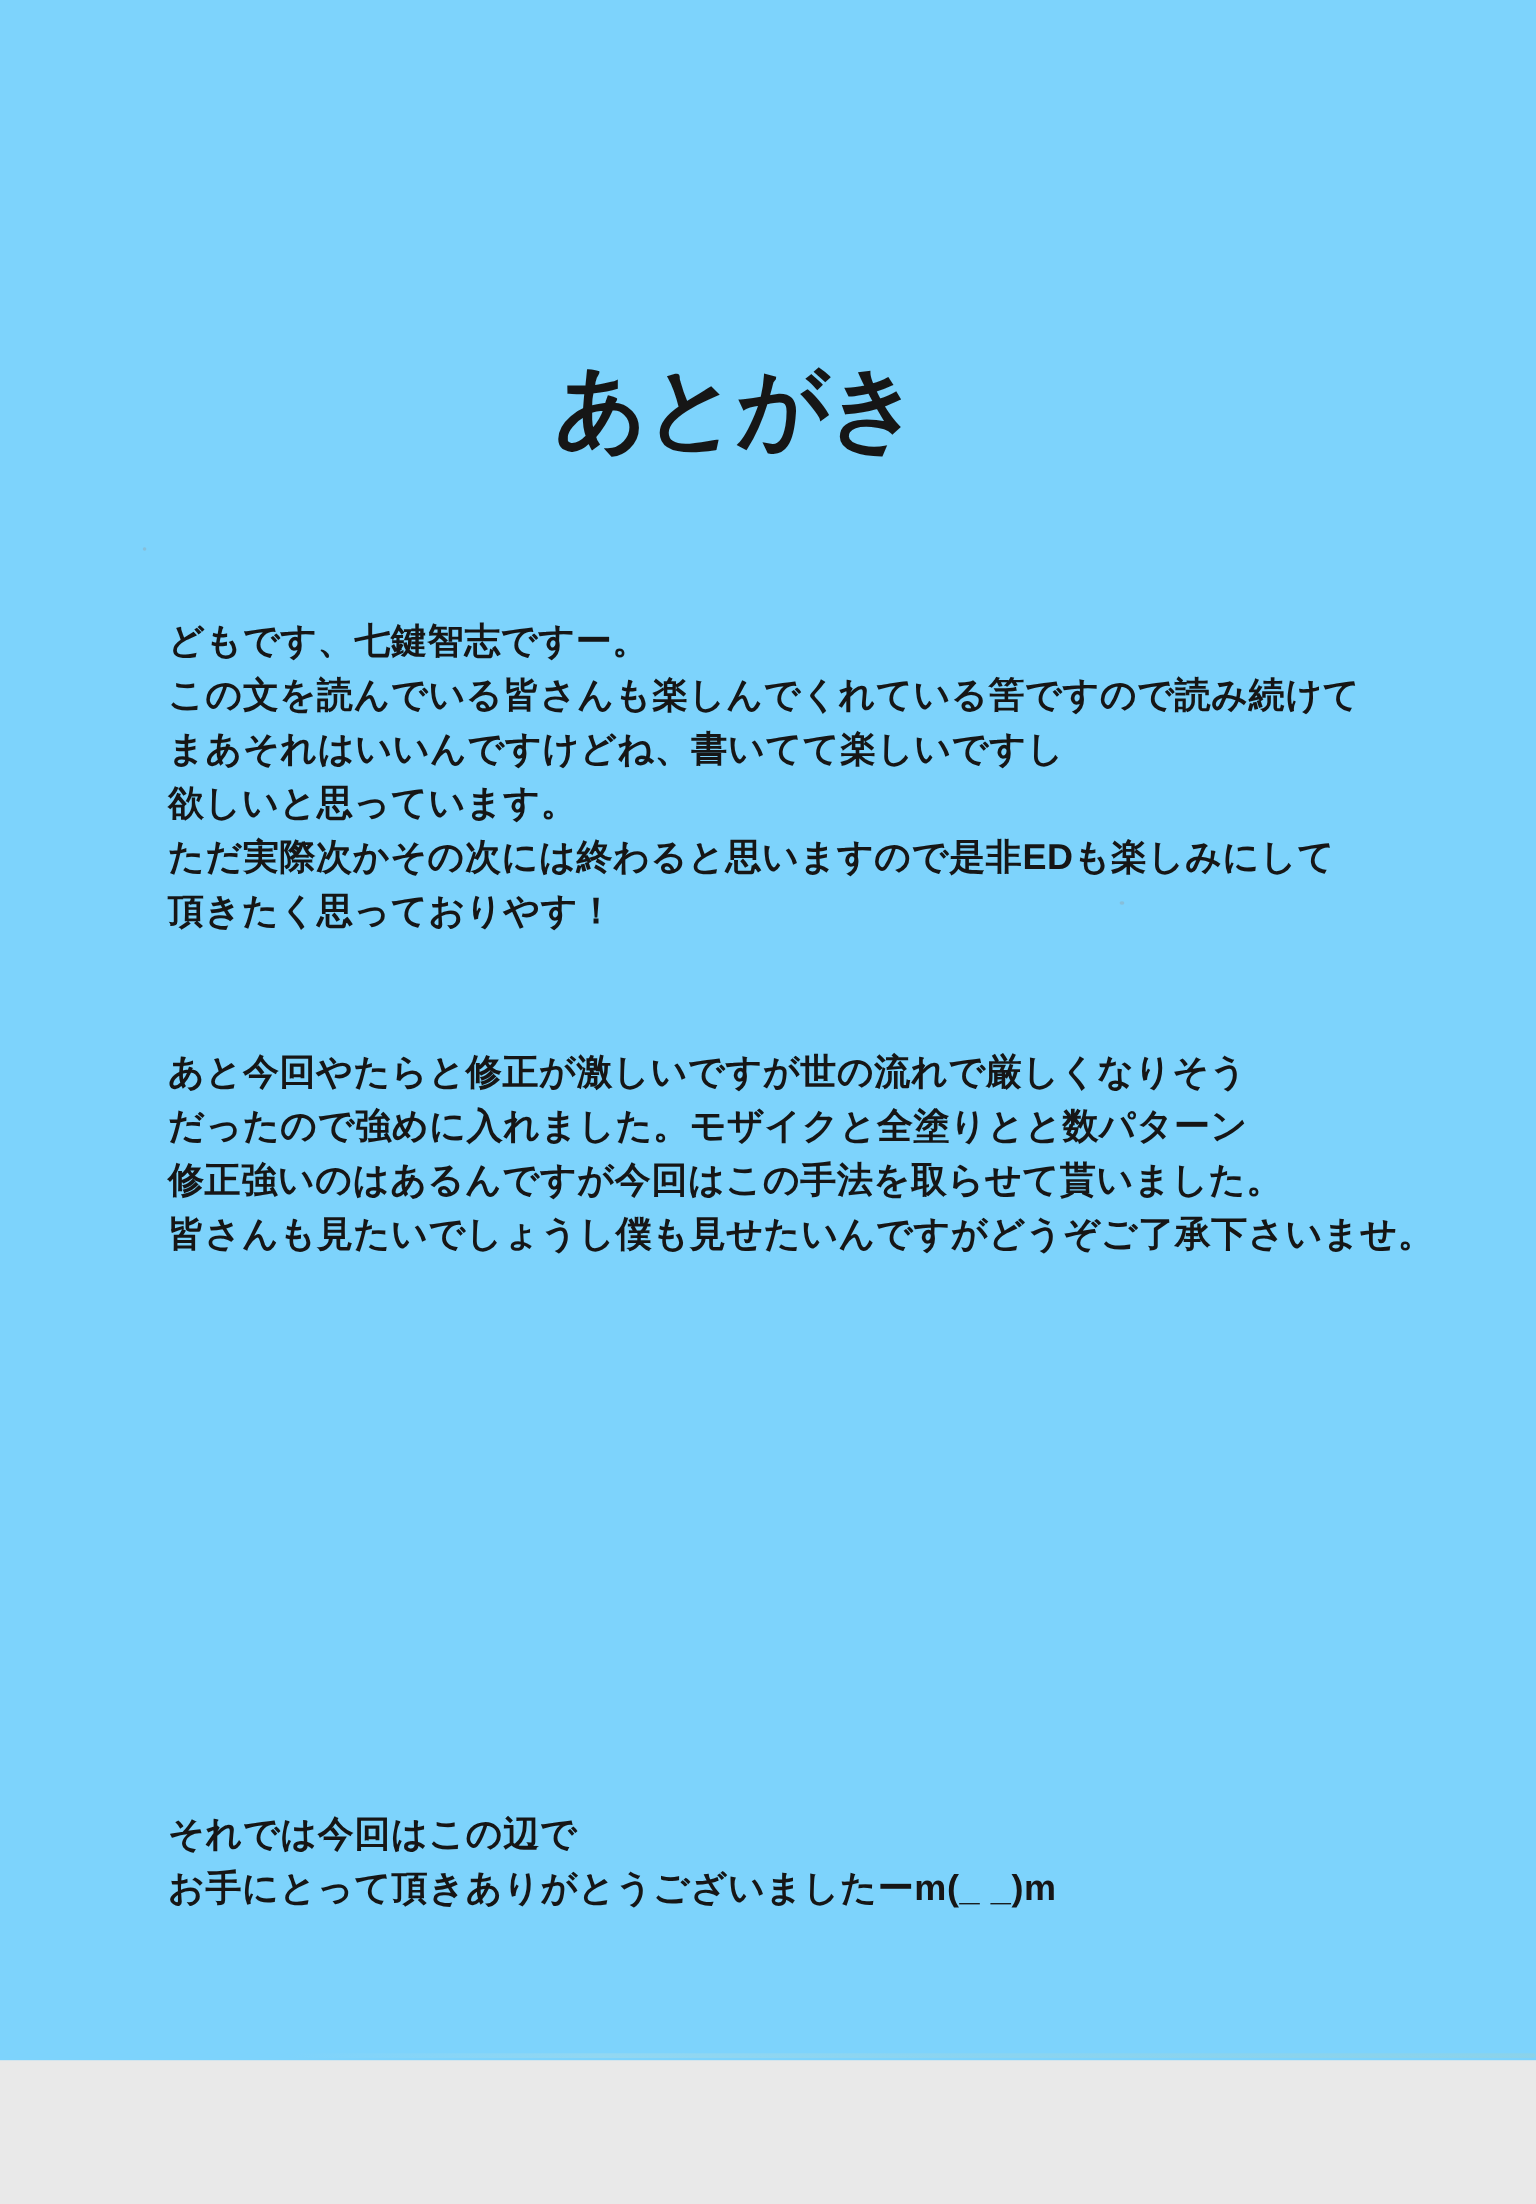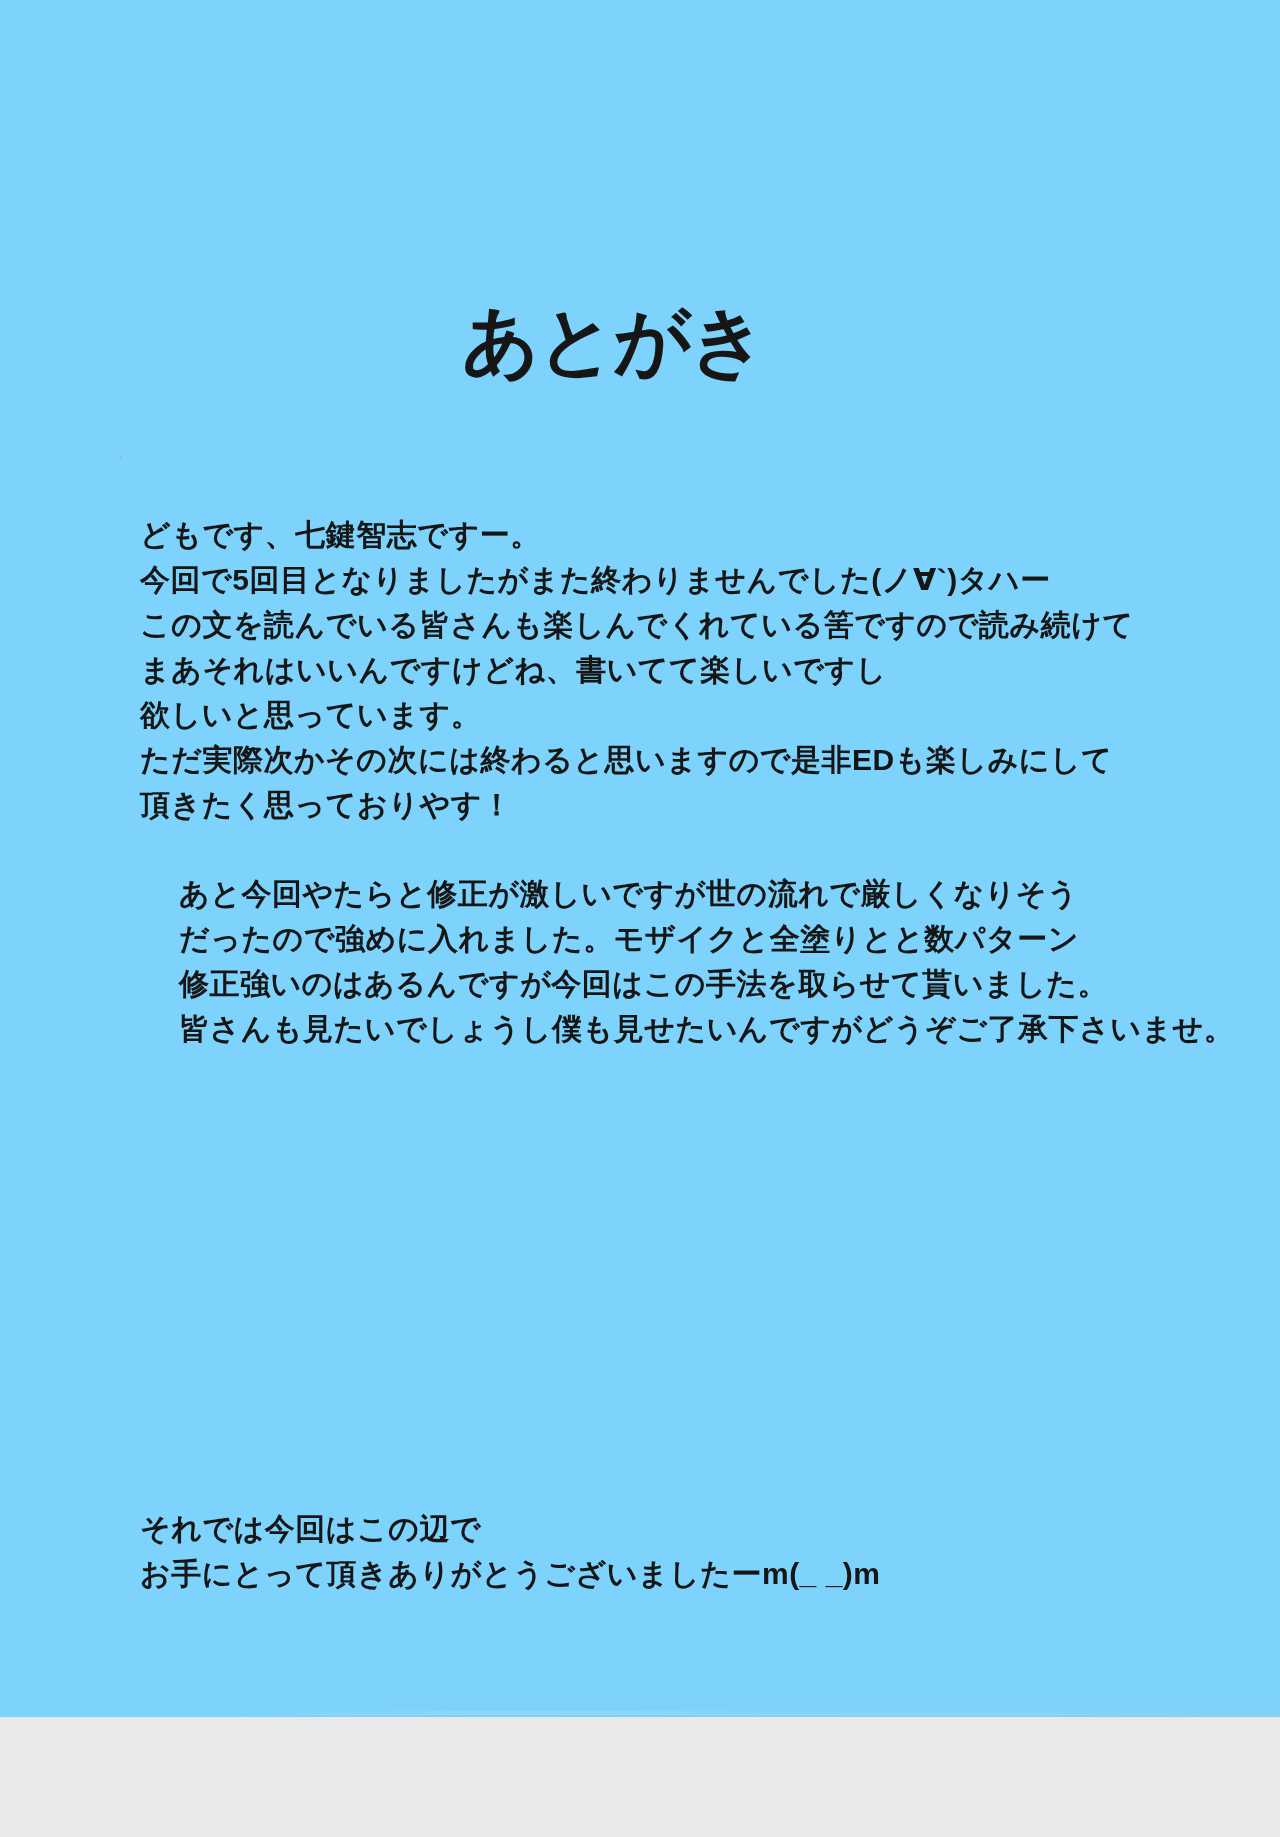--- a/index.html
+++ b/index.html
@@ -32,21 +32,21 @@
     white-space: nowrap;
   }
   .line {
     height: 45px;
     line-height: 45px;
     font-size: 30px;
     font-weight: bold;
     letter-spacing: 0.5px;
   }
   .para-1 { top: 512px; }
-  .para-2 { top: 871px; margin-left: 39px; }
+  .para-2 { top: 871px; }
   .para-3 { top: 1140px; }
   .para-4 { top: 1506px; }
   .page-number {
     position: absolute;
     left: 10px;
     top: 1824px;
     font-size: 25px;
     line-height: 30px;
     font-weight: 400;
     color: #3b3b3b;
@@ -76,21 +76,20 @@
 </style>
 </head>
 <body>
 
 <div class="page">
 
   <div class="doc-title">あとがき</div>
 
   <div class="para para-1">
     <div class="line">どもです、七鍵智志ですー。</div>
-    <div class="line">今回で5回目となりましたがまた終わりませんでした(ノ∀`)タハー</div>
     <div class="line">この文を読んでいる皆さんも楽しんでくれている筈ですので読み続けて</div>
     <div class="line">まあそれはいいんですけどね、書いてて楽しいですし</div>
     <div class="line">欲しいと思っています。</div>
     <div class="line">ただ実際次かその次には終わると思いますので是非EDも楽しみにして</div>
     <div class="line">頂きたく思っておりやす！</div>
   </div>
 
   <div class="para para-2">
     <div class="line">あと今回やたらと修正が激しいですが世の流れで厳しくなりそう</div>
     <div class="line">だったので強めに入れました。モザイクと全塗りとと数パターン</div>

